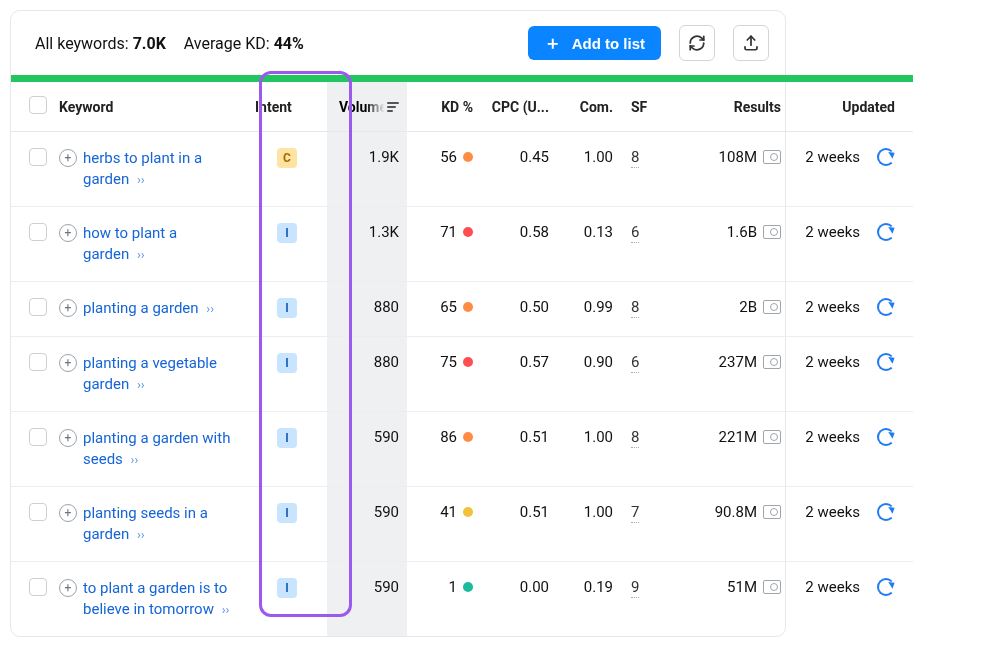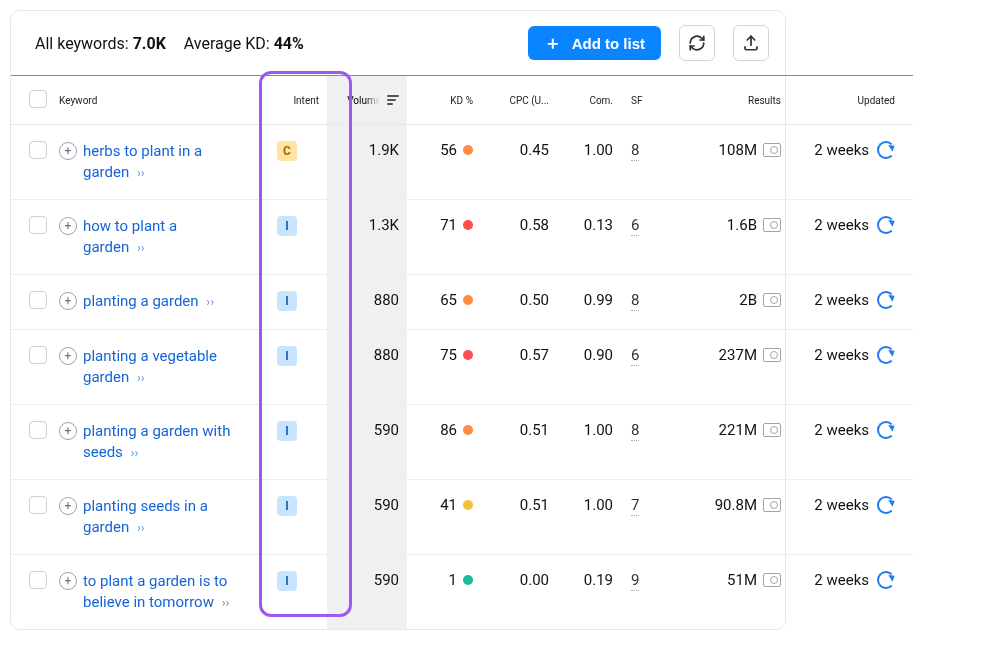--- a/index.html
+++ b/index.html
@@ -50,47 +50,47 @@
     cursor: pointer;
     color: #333;
   }
   table {
     width: 100%;
     border-collapse: collapse;
     table-layout: fixed;
   }
   thead th {
     text-align: left;
-    font-weight: 400;
+    font-weight: 700;
     color: #222;
     padding: 14px 8px;
-    border-top: 1px solid #22c55e;
+    border-top: 7px solid #22c55e;
     border-bottom: 1px solid #e5e7eb;
-    font-size: 10px;
+    font-size: 14px;
     white-space: nowrap;
   }
   tbody td {
     padding: 16px 8px;
     border-bottom: 1px solid #ededed;
     vertical-align: top;
     font-size: 15px;
   }
   tbody tr:last-child td { border-bottom: none; }
   .col-check { width: 40px; padding-left: 18px; }
   .col-keyword { width: 196px; }
   .col-intent { width: 80px; text-align:center; }
   .col-volume { width: 80px; text-align:right; }
   .col-kd { width: 74px; text-align:right; }
   .col-cpc { width: 76px; text-align:right; }
   .col-com { width: 64px; text-align:right; }
   .col-sf { width: 48px; text-align:left; padding-left:10px; }
   .col-results { width: 120px; text-align:right; }
   .col-updated { width: 124px; text-align:right; padding-right:18px; }
 
-  thead th.col-intent { text-align:right; }
+  thead th.col-intent { text-align:left; }
   thead th.col-volume, thead th.col-kd, thead th.col-cpc, thead th.col-com, thead th.col-results, thead th.col-updated { text-align:right; }
   thead th.col-sf { text-align:left; padding-left:10px; }
 
   .checkbox {
     width: 18px; height: 18px;
     border: 1.5px solid #cfcfcf;
     border-radius: 4px;
     display:inline-block;
     background:#fff;
     cursor:pointer;
@@ -107,21 +107,21 @@
   .intent-badge {
     display:inline-flex; align-items:center; justify-content:center;
     width:20px; height:20px; border-radius:4px;
     font-weight:700; font-size:12px;
   }
   .intent-C { background:#ffe3a3; color:#a36b00; }
   .intent-I { background:#c8e4ff; color:#1b63b8; }
 
   .vol-col-highlight { background:#eef0f2; position:relative; }
   .vol-header {
-    display:flex; align-items:center; justify-content:flex-end; gap:6px;
+    display:flex; align-items:center; justify-content:flex-end; 
   }
   .fade-text {
     background: linear-gradient(90deg, #000 55%, rgba(0,0,0,0) 95%);
     -webkit-background-clip: text; background-clip:text; color:transparent;
   }
   .sort-icon { display:inline-flex; flex-direction:column; gap:2px; }
   .sort-icon span { width:12px; height:2px; background:#555; display:block; border-radius:1px; }
   .sort-icon span:nth-child(2){ width:9px; }
   .sort-icon span:nth-child(3){ width:6px; }
 
@@ -143,21 +143,21 @@
   .res-wrap { display:flex; align-items:center; justify-content:flex-end; gap:6px; color:#111; }
   .serp-icon {
     width:18px; height:14px; border:1.4px solid #a0a4ab; border-radius:2px;
     position:relative; cursor:pointer; flex-shrink:0;
   }
   .serp-icon::after {
     content:""; position:absolute; right:2px; bottom:2px;
     width:6px; height:6px; border:1.4px solid #a0a4ab; border-radius:50%;
   }
 
-  .upd-wrap { display:flex; align-items:center; justify-content:flex-end; gap:8px; }
+  .upd-wrap { display:flex; align-items:center; justify-content:flex-end; gap:17px; }
   .refresh {
     width:18px; height:18px; border:2.4px solid #1e7cf0; border-radius:50%;
     border-right-color:transparent; position:relative; cursor:pointer; flex-shrink:0;
   }
   .refresh::after {
     content:""; position:absolute; right:-2px; top:0px;
     border-left:5px solid #1e7cf0; border-top:4px solid transparent; border-bottom:4px solid transparent;
     transform: rotate(-32deg);
   }
 

